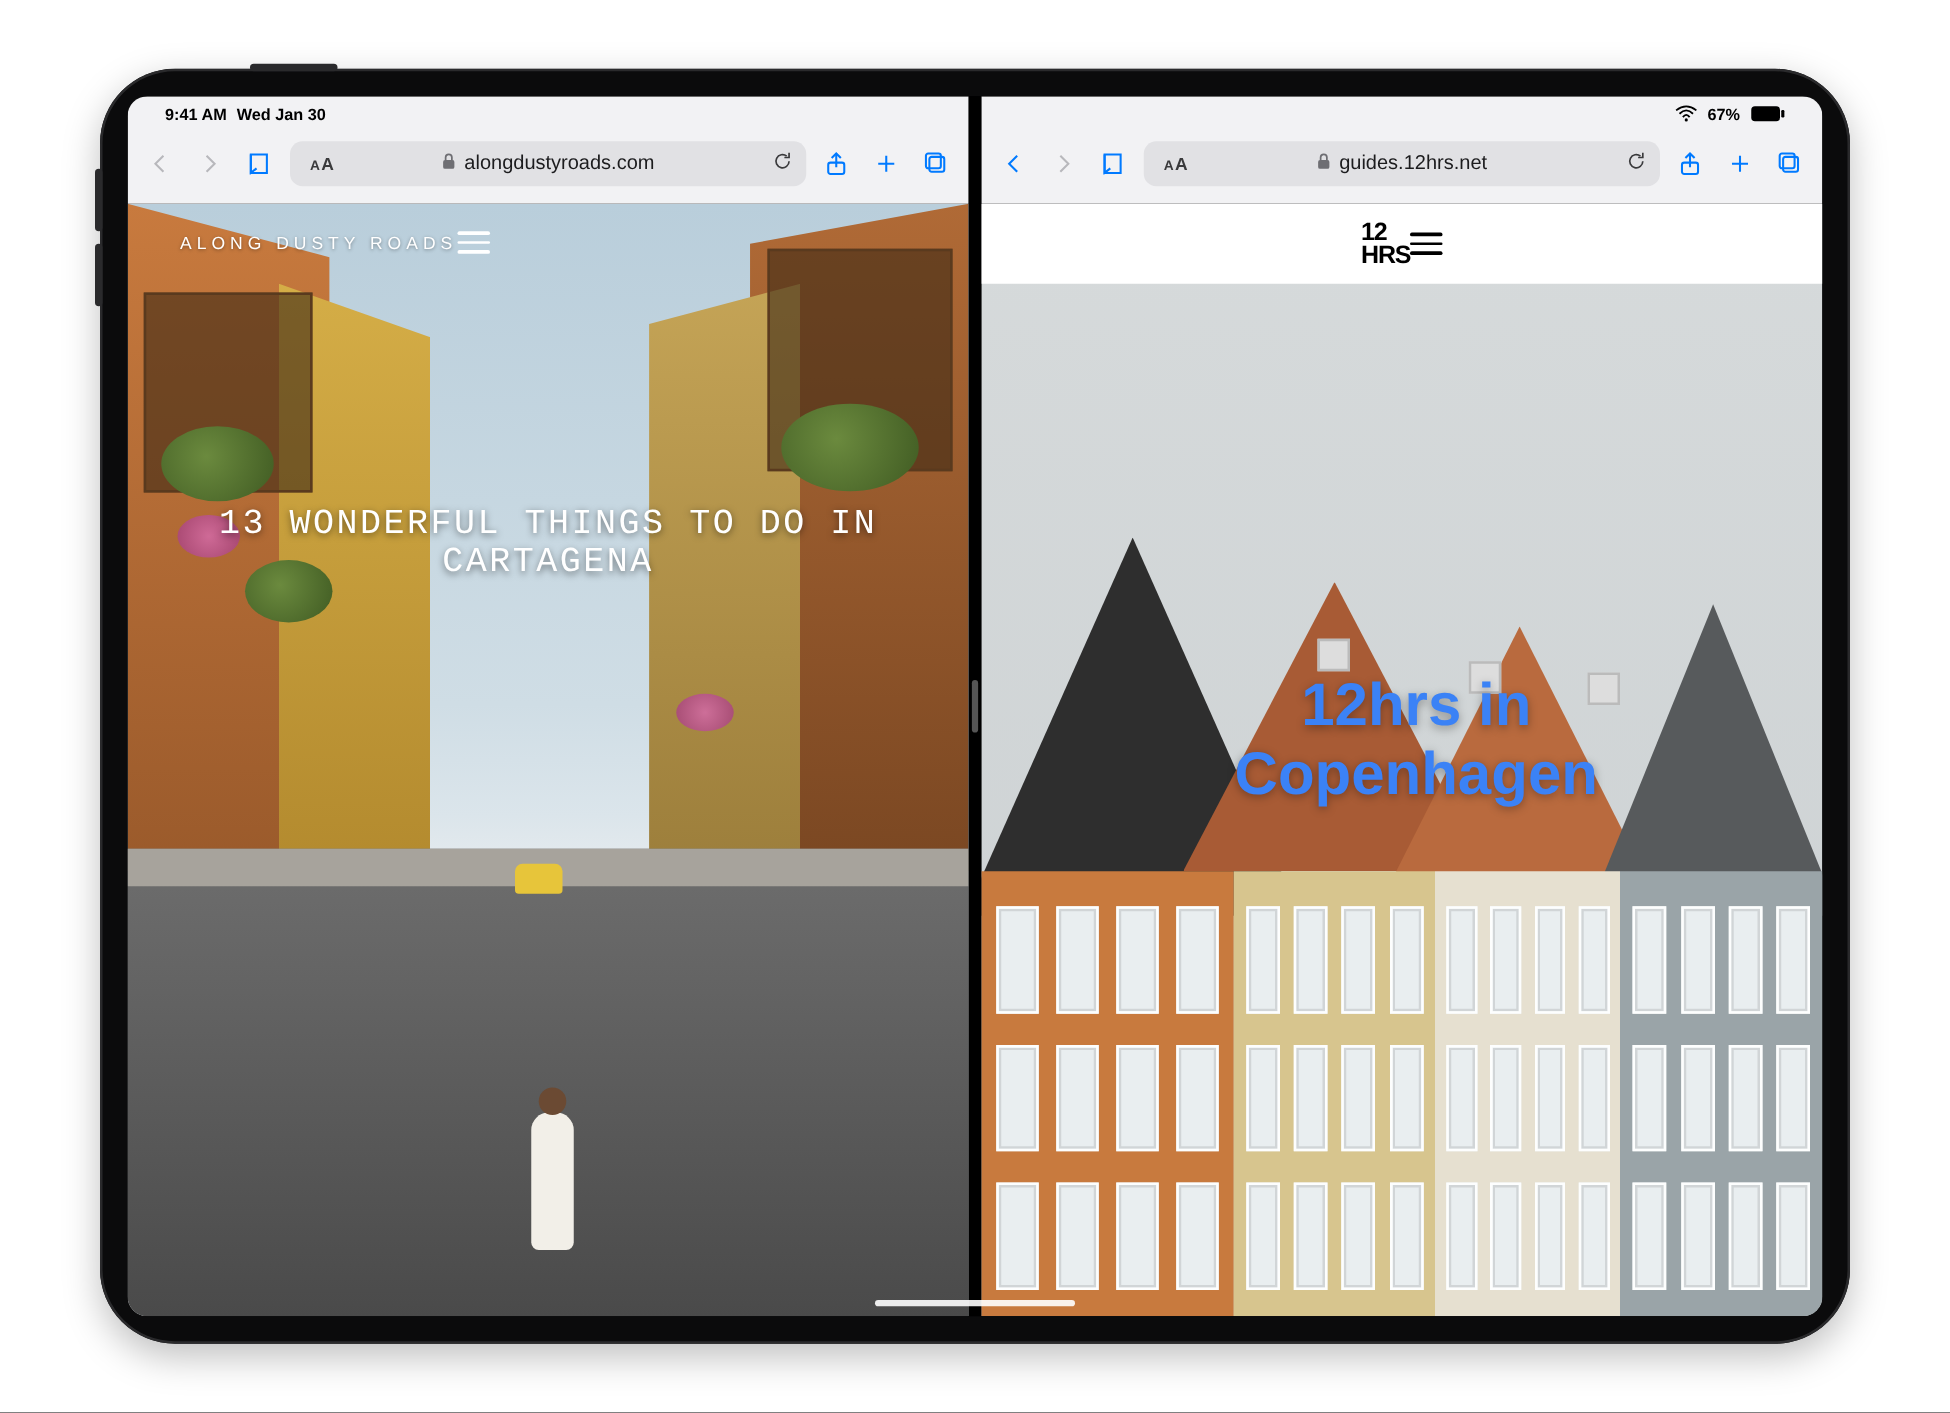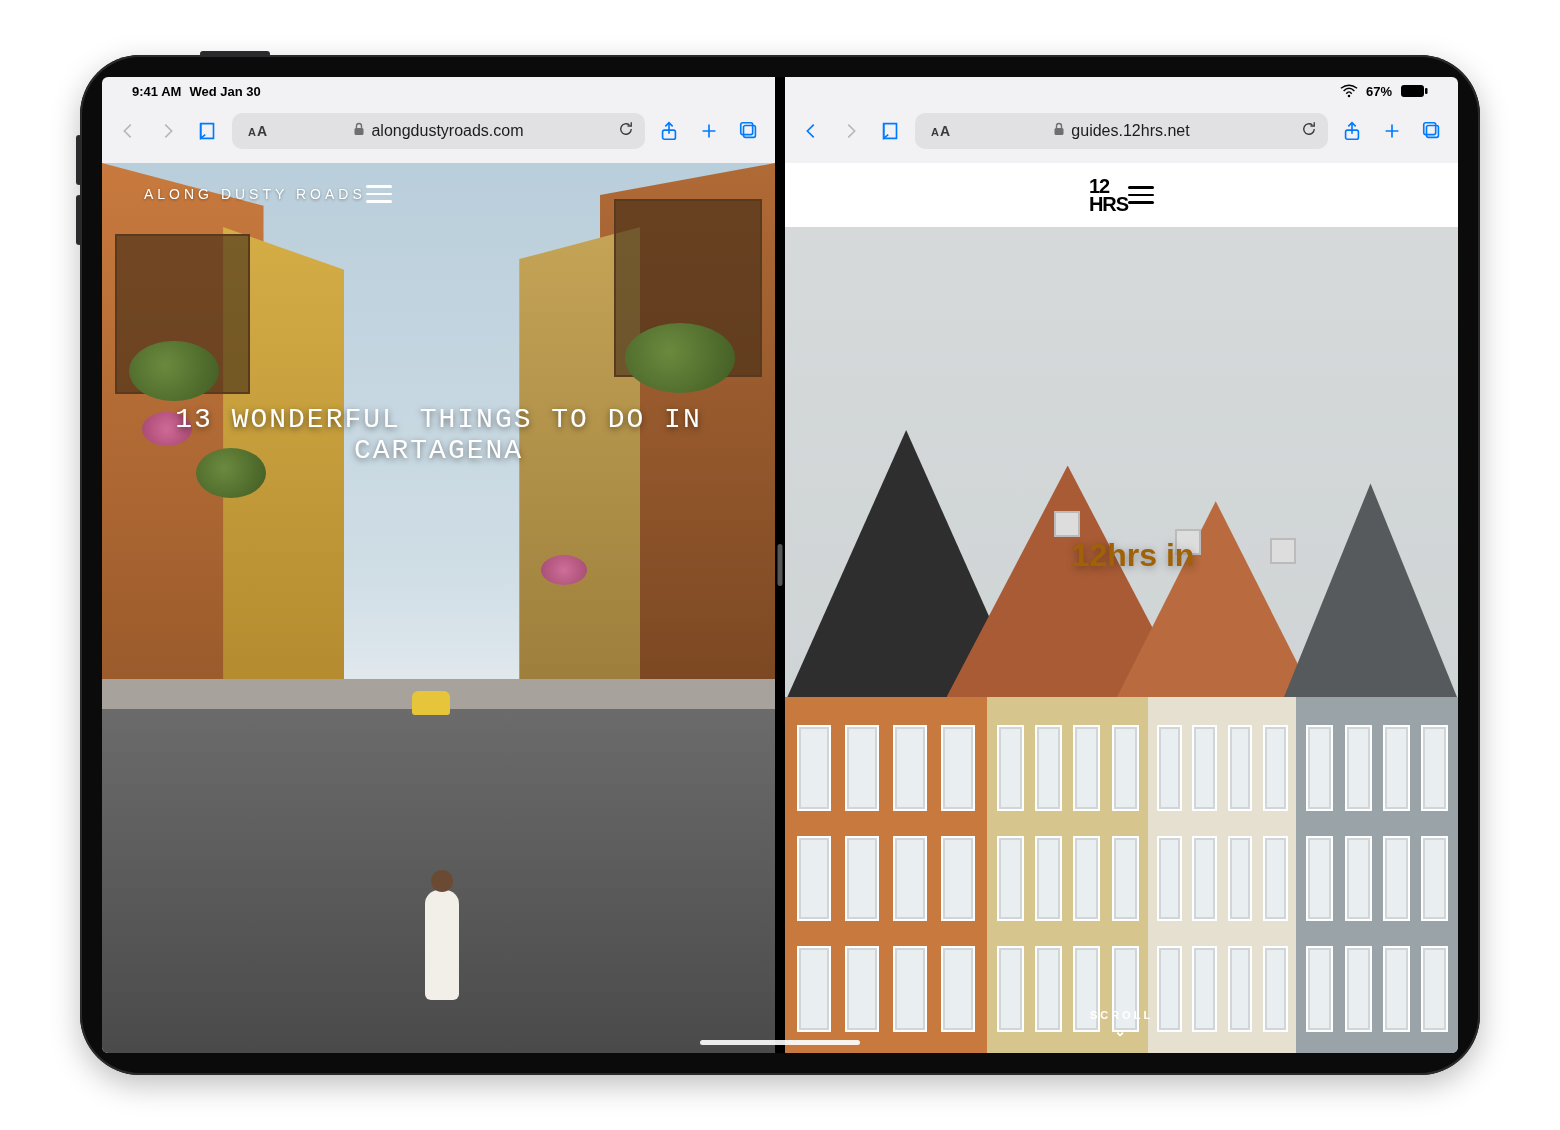--- a/index.html
+++ b/index.html
@@ -24,21 +24,21 @@
   
   .edge-btn { position:absolute; background:#2a2a2c; border-radius:4px; }
   .vol1 { left:-4px; top:80px; width:6px; height:50px; }
   .vol2 { left:-4px; top:140px; width:6px; height:50px; }
   .pwr  { top:-4px; left:120px; height:6px; width:70px; }
 
   .screen {
     width: 100%;
     height: 100%;
     background: #000;
-    border-radius: 6px;
+    border-radius: 16px;
     overflow: hidden;
     position: relative;
     display: flex;
   }
 
   
   .status-bar {
     position: absolute;
     top: 0; left: 0; right: 0;
     height: 28px;
@@ -256,22 +256,22 @@
     padding:0 24px;
     z-index:5;
   }
   .logo-12hrs {
     font-weight:800; font-size:20px; line-height:.9; color:#000;
     font-family: "Helvetica Neue", Arial, sans-serif;
   }
   .logo-12hrs .row { display:block; letter-spacing:-1px; }
   .hero-title-right {
     position:absolute; top:42%; left:0; right:0;
-    text-align:center; color:#a16207;
-    font-size:32px; font-weight:800;
+    text-align:center; color:#3b82f6;
+    font-size:48px; font-weight:800;
     line-height:1.15;
     text-shadow:0 2px 8px rgba(0,0,0,.35);
     margin-left:23px;
   }
   .scroll-hint {
     position:absolute; bottom:14px; left:0; right:0;
     text-align:center; color:#fff;
     font-size:11px; letter-spacing:3px; font-weight:700;
   }
   .scroll-hint .chev { display:block; margin-top:2px; font-size:14px; }
@@ -548,24 +548,21 @@
           </div>
           <div class="hamburger black">
               <span></span>
               <span></span>
               <span></span>
             </div>
         </div>
 
         <div class="hero-title-right">
           <div>12hrs in</div>
-        </div>
-
-        <div class="scroll-hint">
-          <span>SCROLL</span>
-          <span class="chev">⌄</span>
-        </div>
+          <div>Copenhagen</div>
+        </div>
+
       </div>
     </div>
 
     <div class="home-indicator"></div>
   </div>
 </div>
 
 </body></html>

